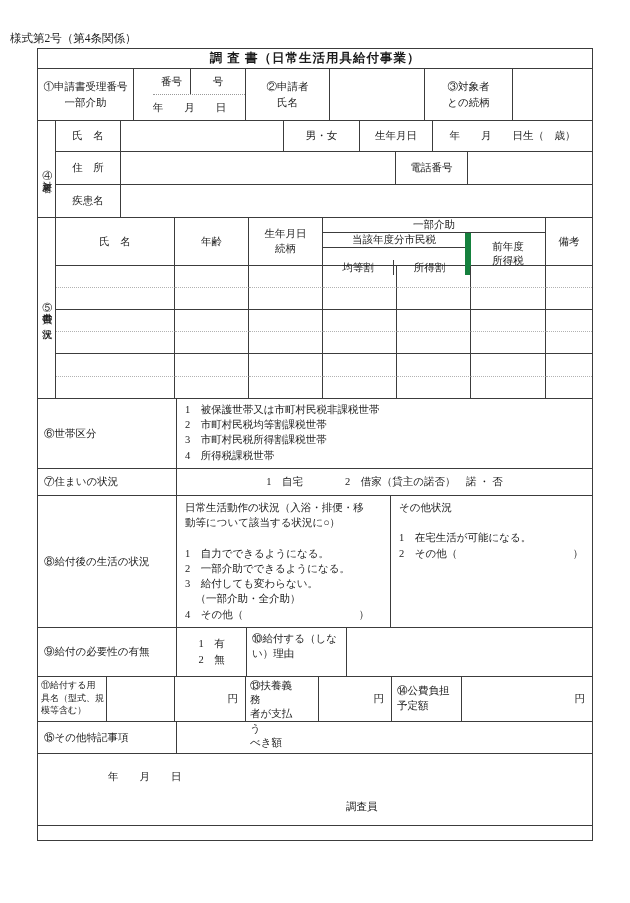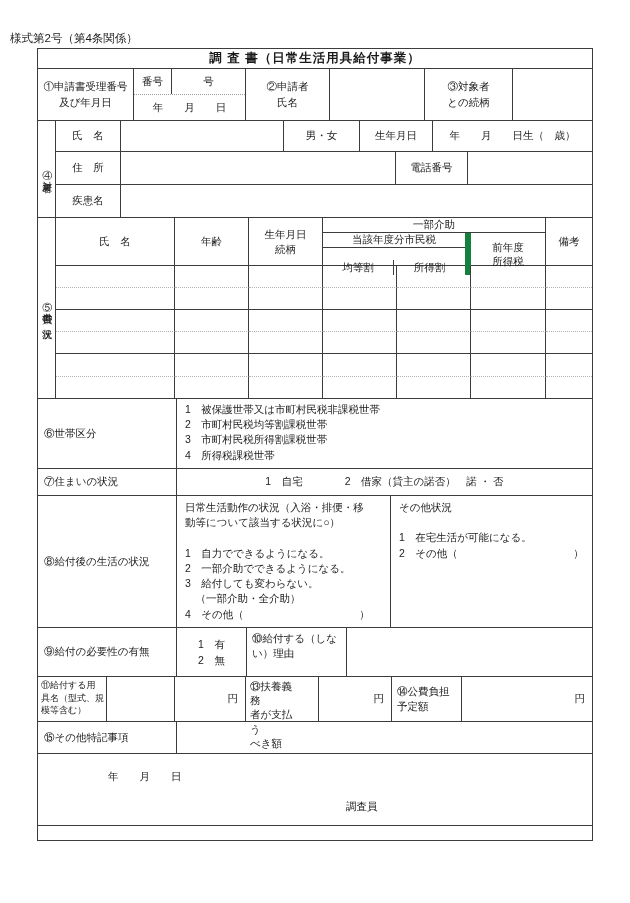--- a/index.html
+++ b/index.html
@@ -1,18 +1,18 @@
 <!DOCTYPE html>
 <html><head>
 <meta charset="utf-8">
 <style>
   html,body{margin:0;padding:0;background:#fff;}
   .page{
     position:relative;width:630px;height:903px;background:#fff;
-    font-family:Liberation Sans, sans-serif;
+    font-family:Liberation Serif, serif;
     color:#1b1b1b;font-size:10.5px;line-height:1.45;
     overflow:hidden;
   }
   .pw{white-space:pre-wrap;}
   .form-code{position:absolute;left:10px;top:30px;font-size:11.5px;}
   .outer-box{
     position:absolute;left:37px;top:48px;width:556px;height:793px;
     border:1px solid #3c3c3c;box-sizing:border-box;
   }
   .title-row{height:19px;display:flex;align-items:center;justify-content:center;
@@ -28,21 +28,21 @@
   .top-left{align-items:flex-start;padding-top:3px;text-align:left;padding-left:5px;display:flex;}
   .vert{writing-mode:vertical-rl;text-orientation:upright;letter-spacing:1px;
         display:flex;align-items:center;justify-content:center;margin:0 auto;}
   .sidecol{width:18px;border-right:1px solid #3c3c3c;border-bottom:1px solid #3c3c3c;
            box-sizing:border-box;display:flex;align-items:center;justify-content:center;
            font-size:10px;flex-shrink:0;}
   .grp{display:flex;}
   .grp .rows{flex:1 1 auto;display:flex;flex-direction:column;}
   
   .cellB{display:flex;flex-direction:column;padding:0;}
-  .cellB .sub1{height:26px;display:flex;border-bottom:1px dotted #9a9a9a;box-sizing:border-box;}
+  .cellB .sub1{height:26px;display:flex;border-bottom:1px dotted #9a9a9a;box-sizing:border-box;margin-left:19px;}
   .cellB .sub1 .no{width:38px;border-right:1px solid #3c3c3c;box-sizing:border-box;
      display:flex;align-items:center;justify-content:center;}
   .cellB .sub1 .go{flex:1;display:flex;align-items:center;justify-content:center;}
   .cellB .sub2{flex:1;display:flex;align-items:center;justify-content:center;}
   
   .s5sub{display:flex;height:22px;}
   .s5sub.dot > .c{border-bottom:1px dotted #b2b2b2;}
   .s5row-end > .c{border-bottom:1px solid #3c3c3c;}
   .taxblock{display:flex;flex-direction:column;padding:0;}
   .taxblock .t1{height:15px;border-bottom:1px solid #3c3c3c;display:flex;align-items:center;justify-content:center;box-sizing:border-box;}
@@ -67,21 +67,21 @@
   <div class="form-code">様式第2号（第4条関係）</div>
 
   <div class="outer-box">
 
     <div class="title-row">調 査 書（日常生活用具給付事業）</div>
 
     <div class="ftable">
 
       <div class="frow" style="height:52px">
         <div class="c cc pw" style="width:96px">①申請書受理番号
-及び年月日</div>
+一部介助</div>
         <div class="c cellB" style="width:112px">
           <div class="sub1">
             <div class="no">番号</div>
             <div class="go">号</div>
           </div>
           <div class="sub2">年　　月　　日</div>
         </div>
         <div class="c cc pw" style="width:84px">②申請者
 氏名</div>
         <div class="c" style="width:95px"></div>

